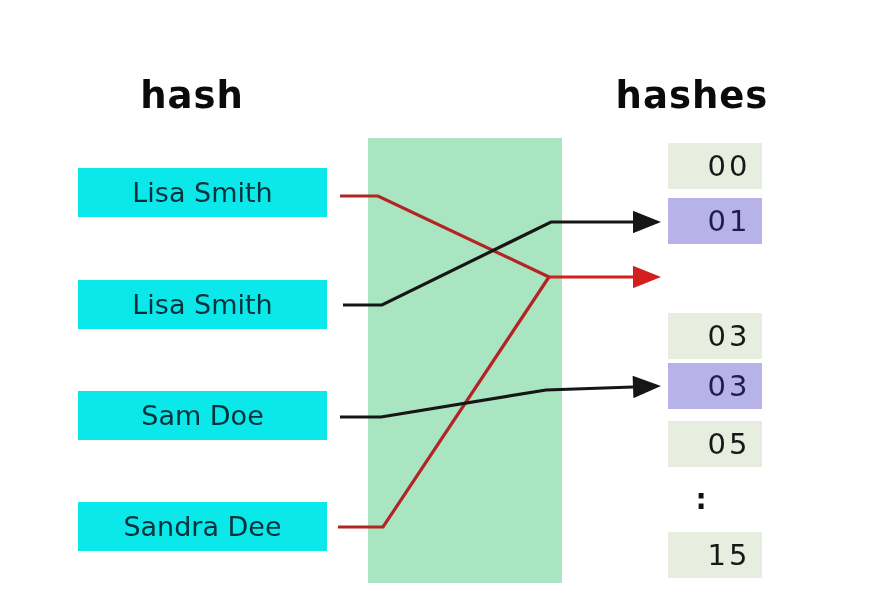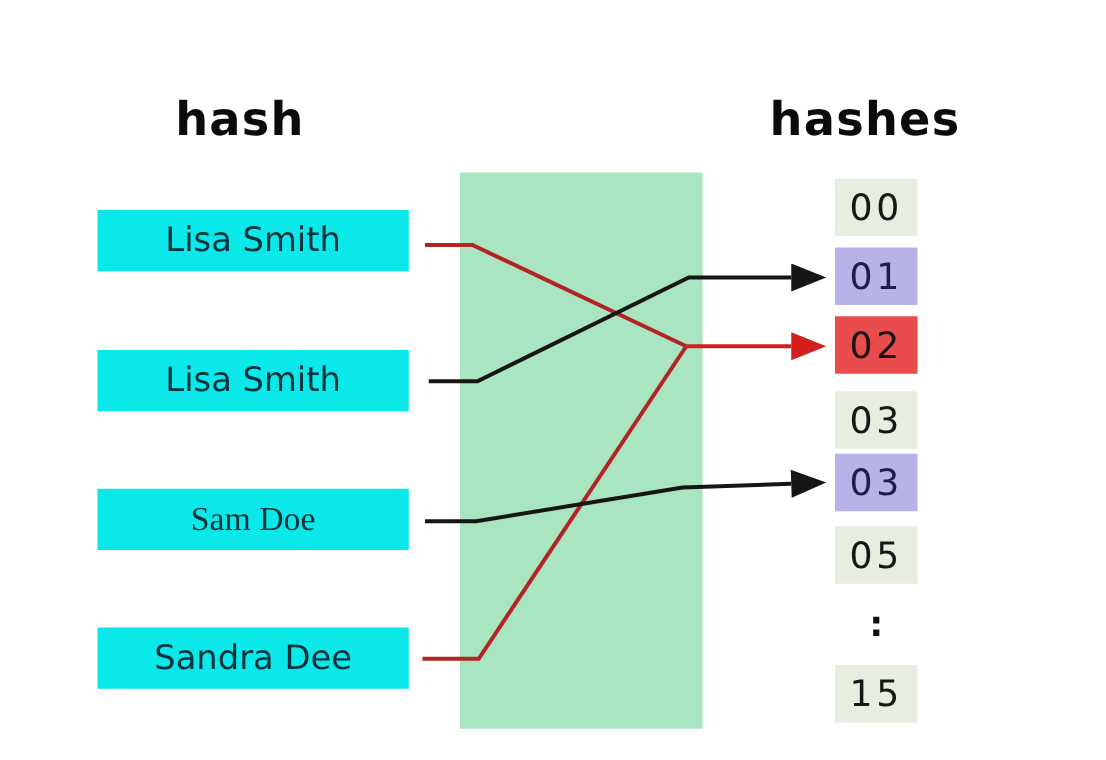--- a/index.html
+++ b/index.html
@@ -28,21 +28,21 @@
 
   .key-box{
     position:absolute;left:78px;width:249px;height:49px;
     display:flex;align-items:center;justify-content:center;
     font-size:27px;color:#04323c;
   }
 
   .hash-box{
     position:absolute;left:668px;width:66px;height:46px;
     display:flex;align-items:center;justify-content:center;
-    font-size:29px;letter-spacing:3px;color:#171717;
+    font-size:29px;letter-spacing:3px;color:#171717;padding-left:28px;
   }
   .hash-ellipsis{
     position:absolute;left:668px;width:66px;top:483px;height:32px;
     display:flex;align-items:center;justify-content:center;
     font-size:28px;font-weight:bold;color:#111;
   }
   svg.wires{position:absolute;left:0;top:0;pointer-events:none;}
   .wire{fill:none;stroke-width:3.2px;}
   .wire.black{stroke:var(--line-black);}
   .wire.red{stroke:var(--line-red);}
@@ -53,26 +53,25 @@
 
 <div class="stage">
 
   <div class="col-header" id="hdr-keys">hash</div>
   <div class="col-header" id="hdr-hashes">hashes</div>
 
   <div class="function-box" style="background: rgb(169, 229, 192);"></div>
 
   <div class="key-box" style="top: 168px; background: rgb(11, 232, 233);">Lisa Smith</div>
   <div class="key-box" style="top: 280px; background: rgb(11, 232, 233);">Lisa Smith</div>
-  <div class="key-box" style="top: 391px; background: rgb(11, 232, 233); font-family: Liberation Serif, serif;">Sam Doe</div>
+  <div class="key-box" style="top: 391px; background: rgb(11, 232, 233);">Sam Doe</div>
   <div class="key-box" style="top: 502px; background: rgb(11, 232, 233);">Sandra Dee</div>
 
   <div class="hash-box" style="top: 143px; background: rgb(231, 238, 223);">00</div>
   <div class="hash-box" style="top: 198px; background: rgb(183, 179, 232); color: rgb(29, 29, 82);">01</div>
-  <div class="hash-box" style="top: 253px; background: rgb(232, 76, 76);">02</div>
   <div class="hash-box" style="top: 313px; background: rgb(231, 238, 223);">03</div>
   <div class="hash-box" style="top: 363px; background: rgb(183, 179, 232); color: rgb(29, 29, 82);">03</div>
   <div class="hash-box" style="top: 421px; background: rgb(231, 238, 223);">05</div>
   <div class="hash-ellipsis">:</div>
   <div class="hash-box" style="top: 532px; background: rgb(231, 238, 223);">15</div>
 
   <svg class="wires" width="885" height="608" viewBox="0 0 885 608" aria-hidden="true">
     <defs>
       <marker id="arrow-black" viewBox="0 0 10 8" refX="0" refY="4" markerWidth="9" markerHeight="7" orient="auto">
         <path d="M0,0 L10,4 L0,8 Z" style="fill:var(--line-black)"></path>

